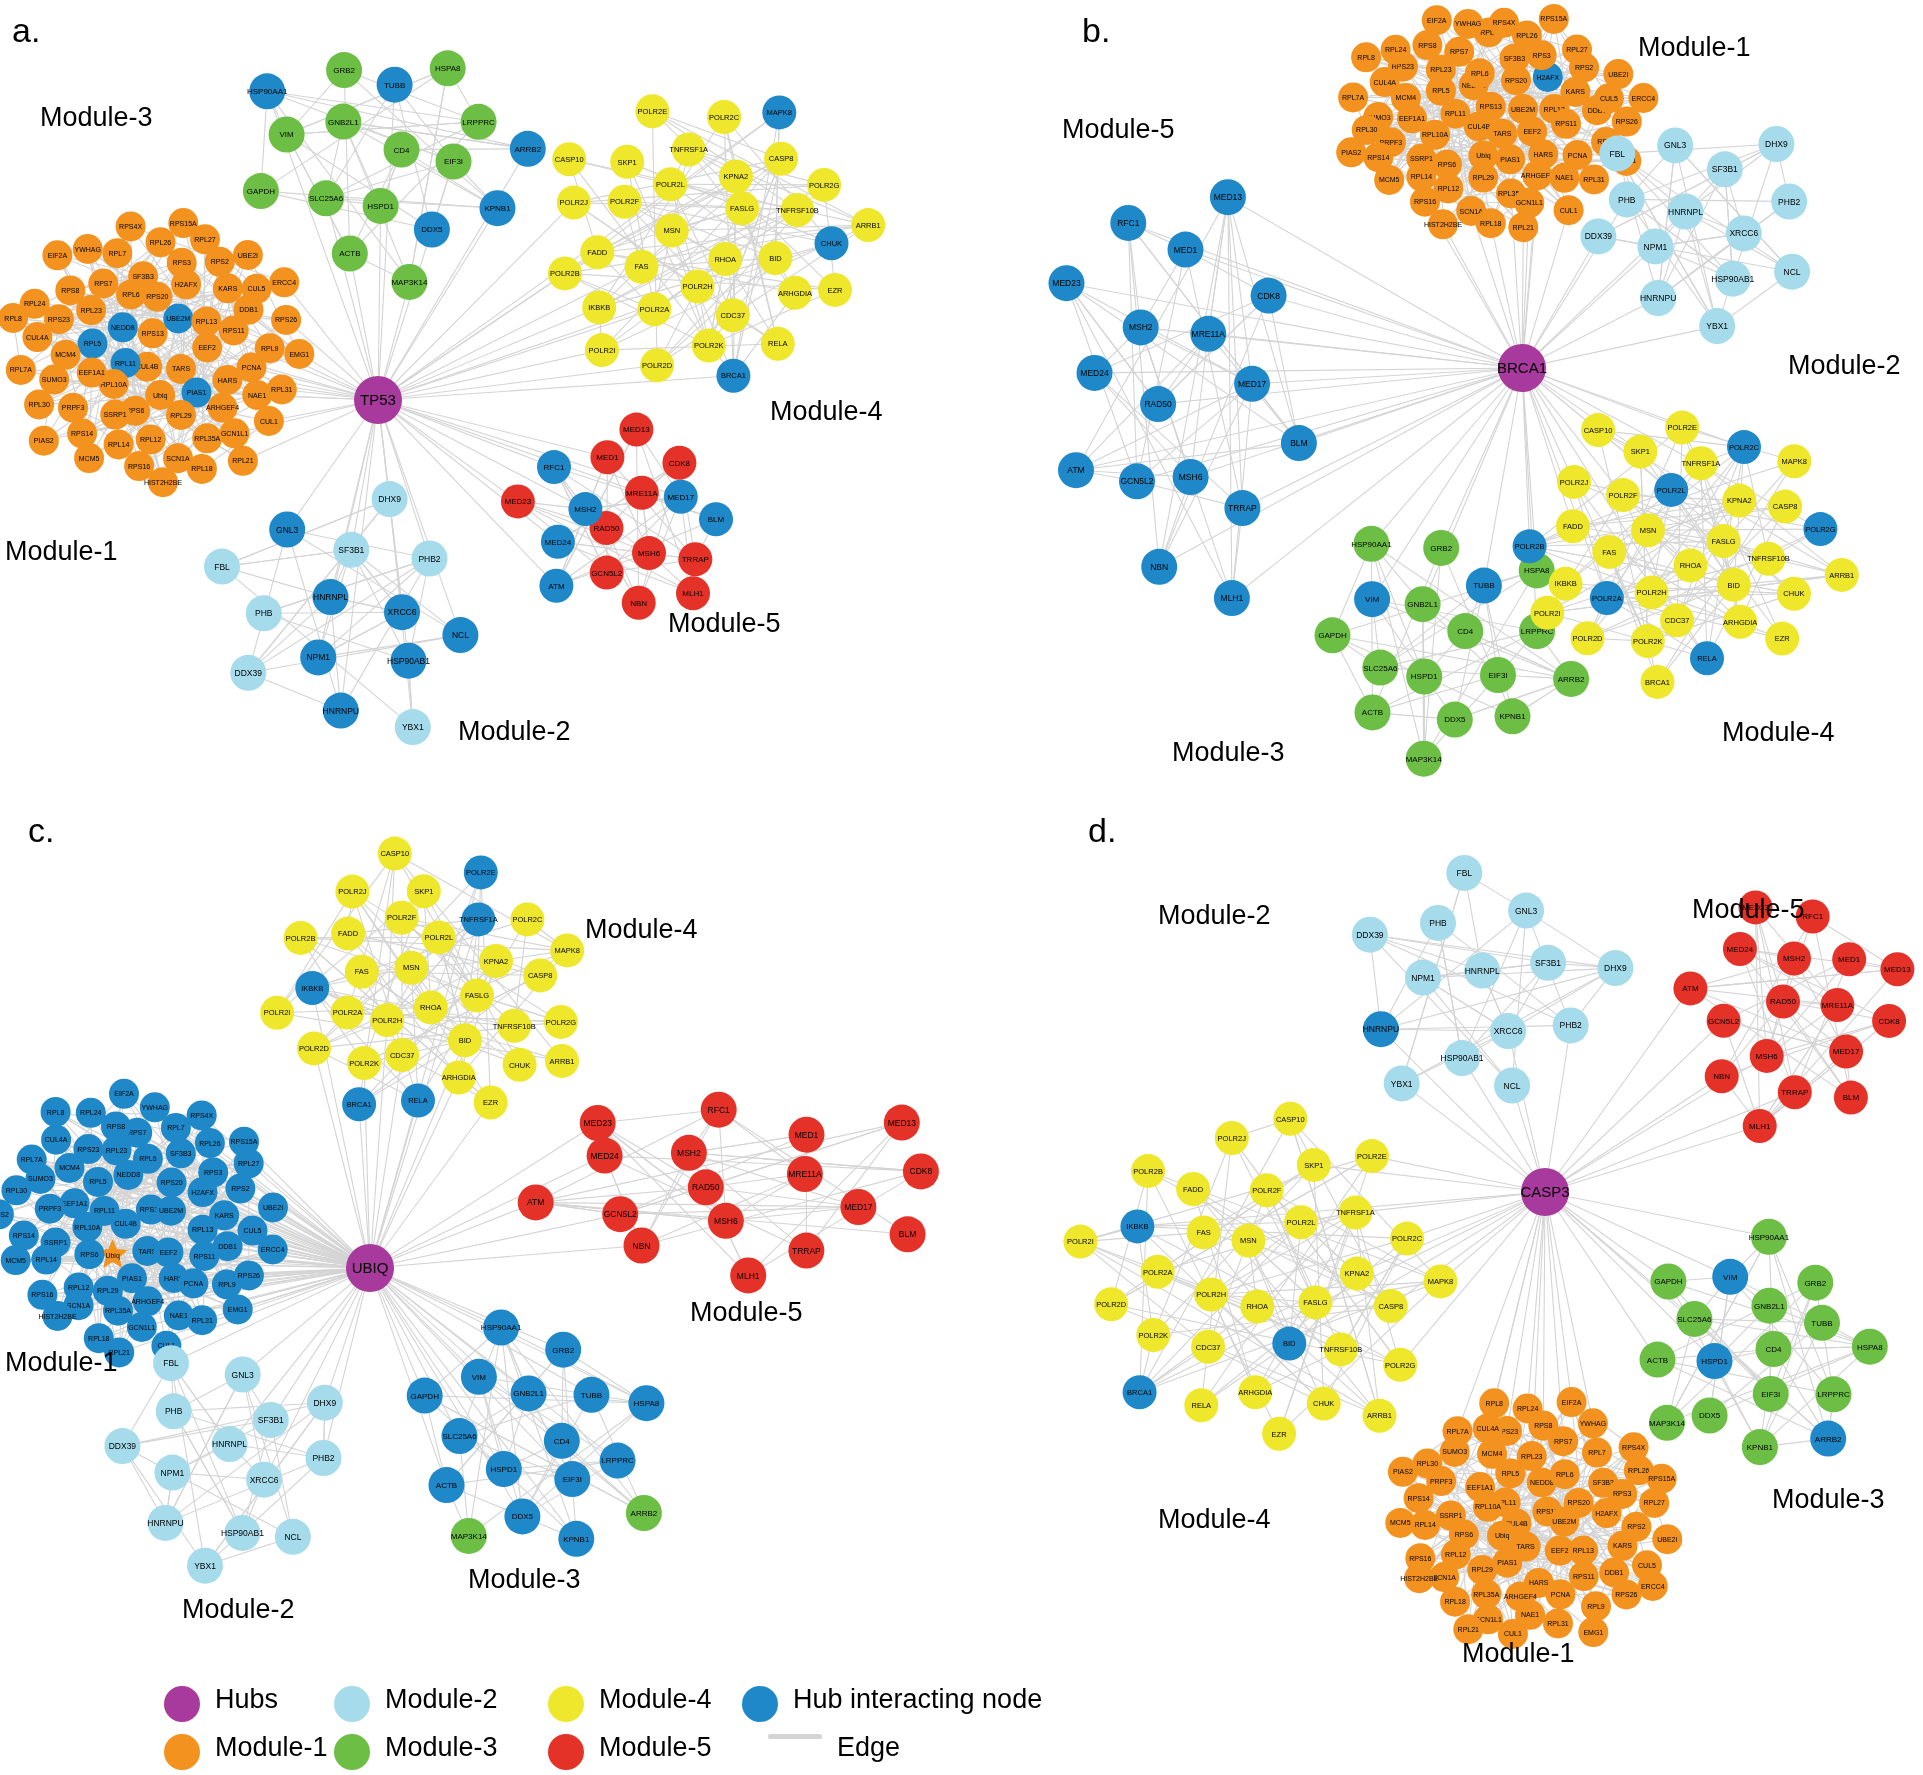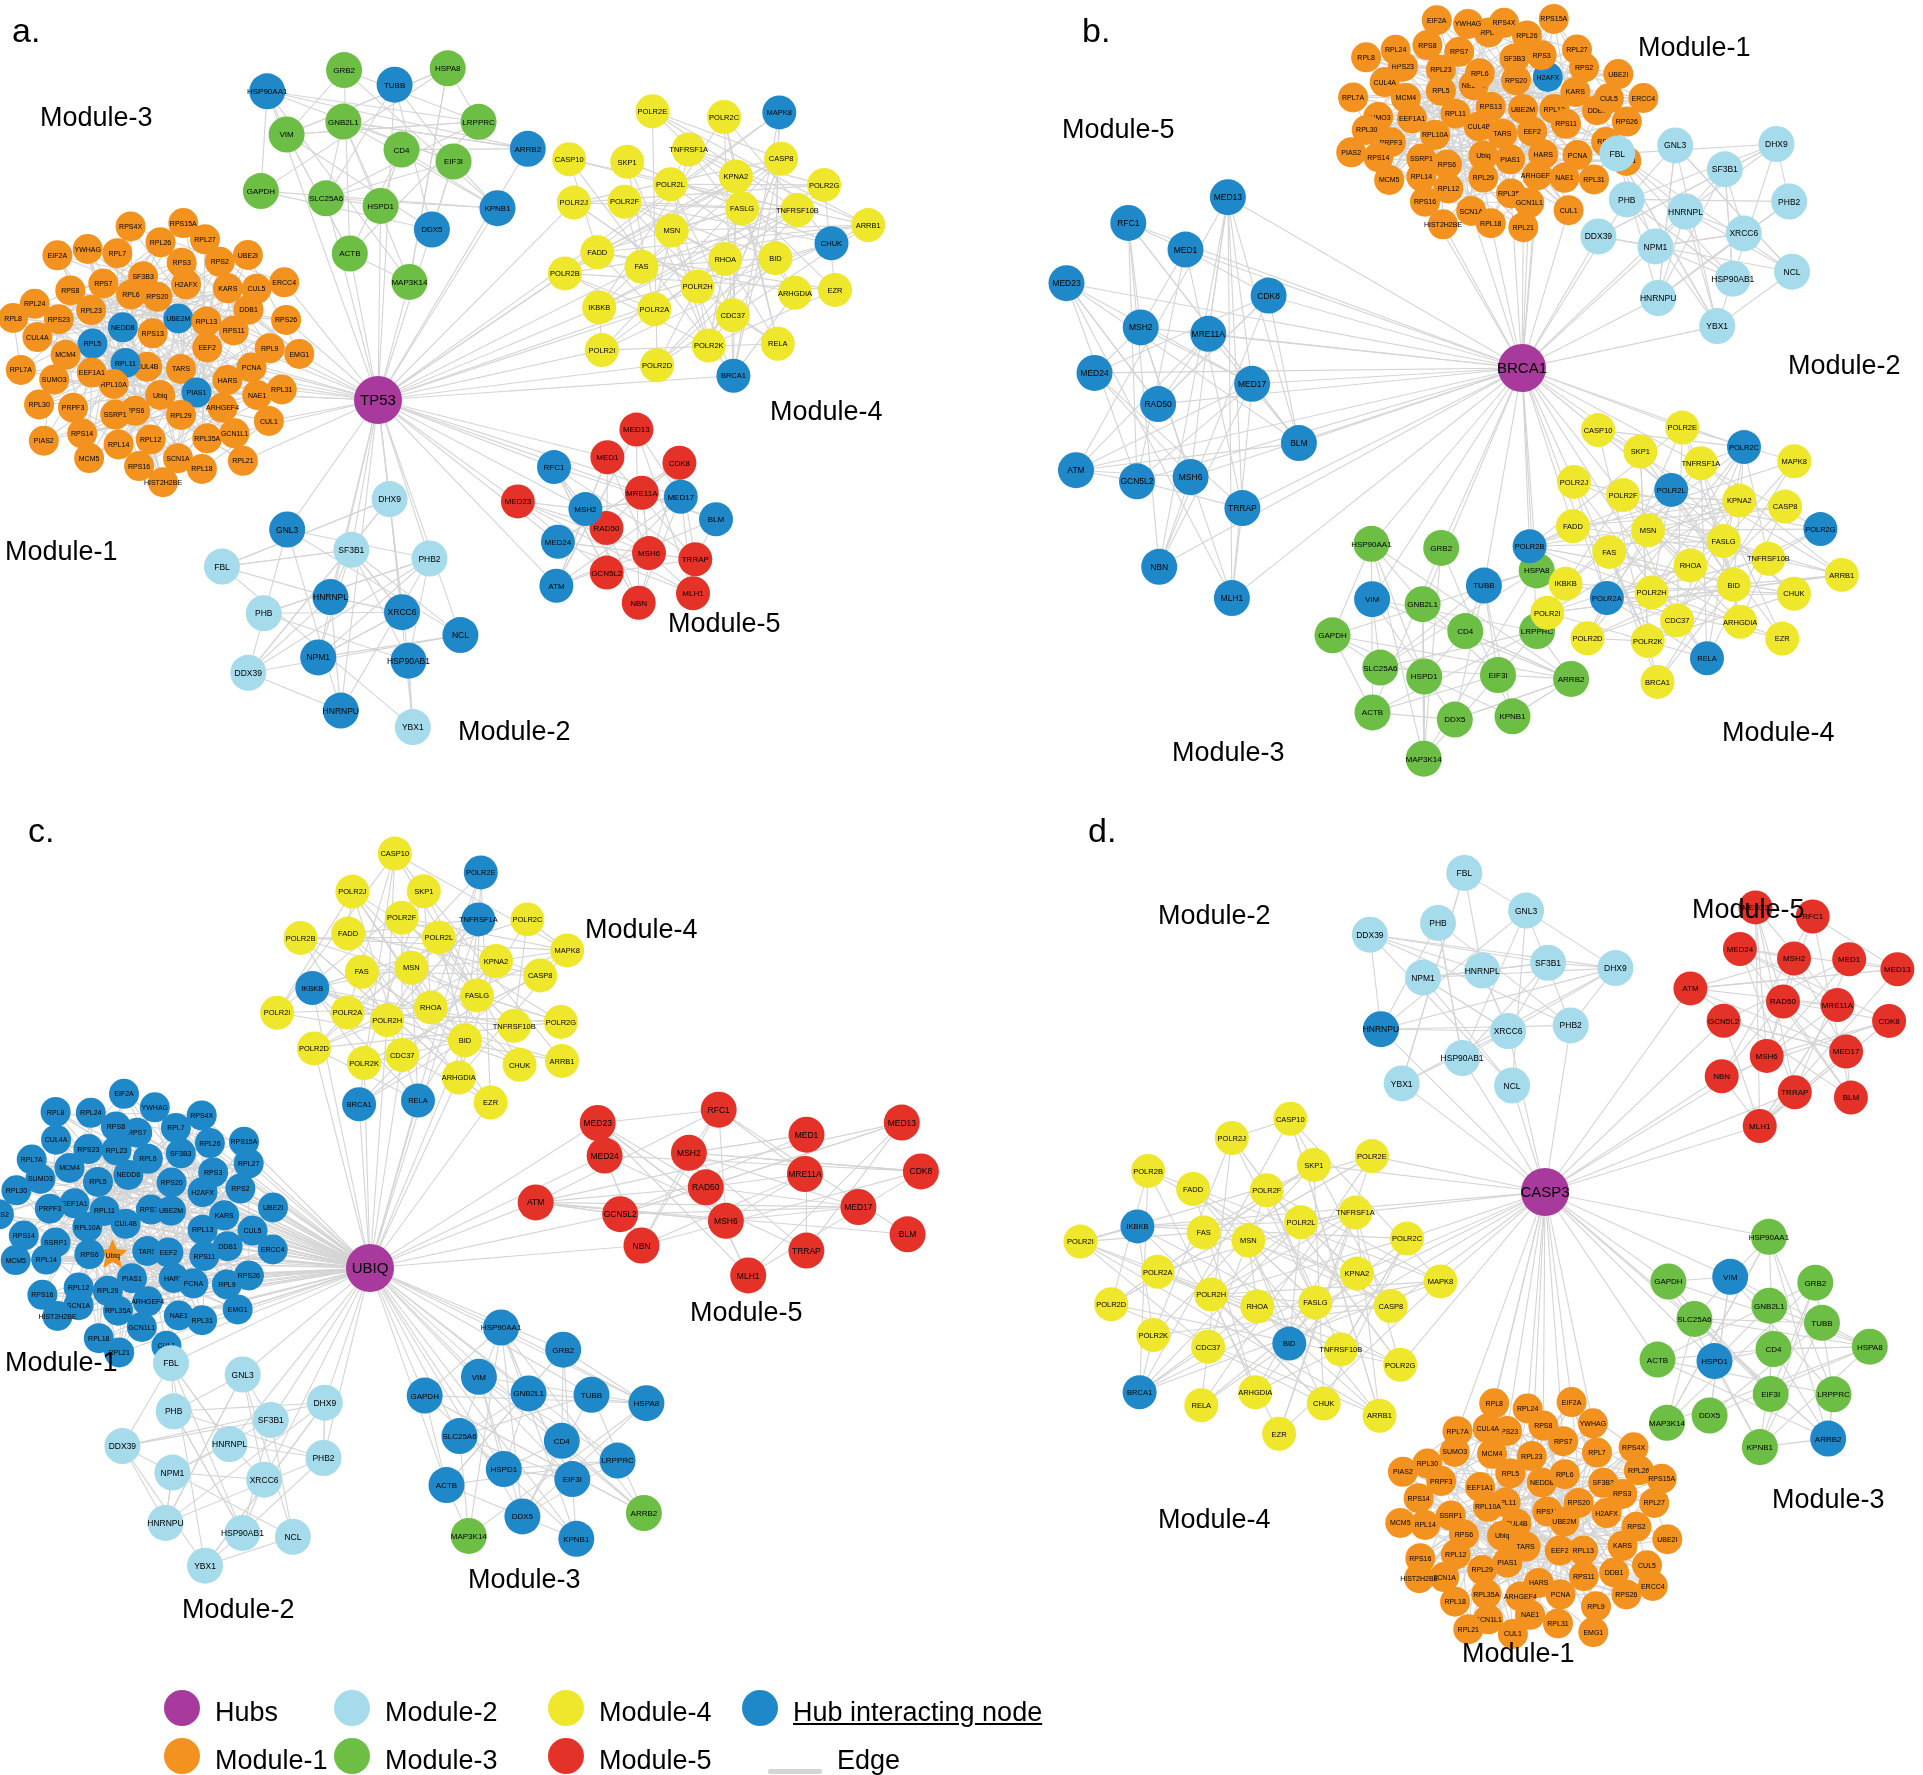--- a/index.html
+++ b/index.html
@@ -2,21 +2,21 @@
 <html><head>
 <meta charset="utf-8">
 <style>
   html,body{margin:0;padding:0;background:#ffffff;}
   body{width:1923px;height:1775px;position:relative;overflow:hidden;
        font-family:"Liberation Sans",sans-serif;color:#000;}
   #figure{position:absolute;inset:0;}
   #net{position:absolute;left:0;top:0;}
   #net text{font-family:"Liberation Sans",sans-serif;fill:#000;}
   #legend{position:absolute;inset:0;pointer-events:none;}
-  .legend-item{position:absolute;display:flex;align-items:flex-end;gap:15px;height:40px;}
+  .legend-item{position:absolute;display:flex;align-items:flex-start;gap:15px;height:40px;}
   .sw{width:36px;height:36px;border-radius:50%;display:inline-block;flex:0 0 auto;}
   .sw-line{width:54px;height:5px;border-radius:2px;display:inline-block;flex:0 0 auto;}
   .legend-label{font-size:27px;line-height:1;white-space:nowrap;}
 </style>
 </head>
 <body>
 
 <div id="figure">
   <svg id="net" width="1923" height="1775" viewBox="0 0 1923 1775">
       <g stroke="#D4D4D4" stroke-width="1.1">
@@ -3252,21 +3252,21 @@
         <span class="legend-label">Hubs</span>
       </div>
       <div class="legend-item" style="left: 334px; top: 1686px;">
         <span class="sw" style="background: rgb(165, 219, 235);"></span>
         <span class="legend-label">Module-2</span>
       </div>
       <div class="legend-item" style="left: 548px; top: 1686px;">
         <span class="sw" style="background: rgb(239, 231, 43);"></span>
         <span class="legend-label">Module-4</span>
       </div>
-      <div class="legend-item" style="left: 742px; top: 1686px; text-decoration: underline;">
+      <div class="legend-item" style="left: 742px; top: 1686px;">
         <span class="sw" style="background: rgb(31, 136, 201);"></span>
         <span class="legend-label">Hub interacting node</span>
       </div>
       <div class="legend-item" style="left: 164px; top: 1734px;">
         <span class="sw" style="background: rgb(243, 146, 30);"></span>
         <span class="legend-label">Module-1</span>
       </div>
       <div class="legend-item" style="left: 334px; top: 1734px;">
         <span class="sw" style="background: rgb(108, 190, 69);"></span>
         <span class="legend-label">Module-3</span>

